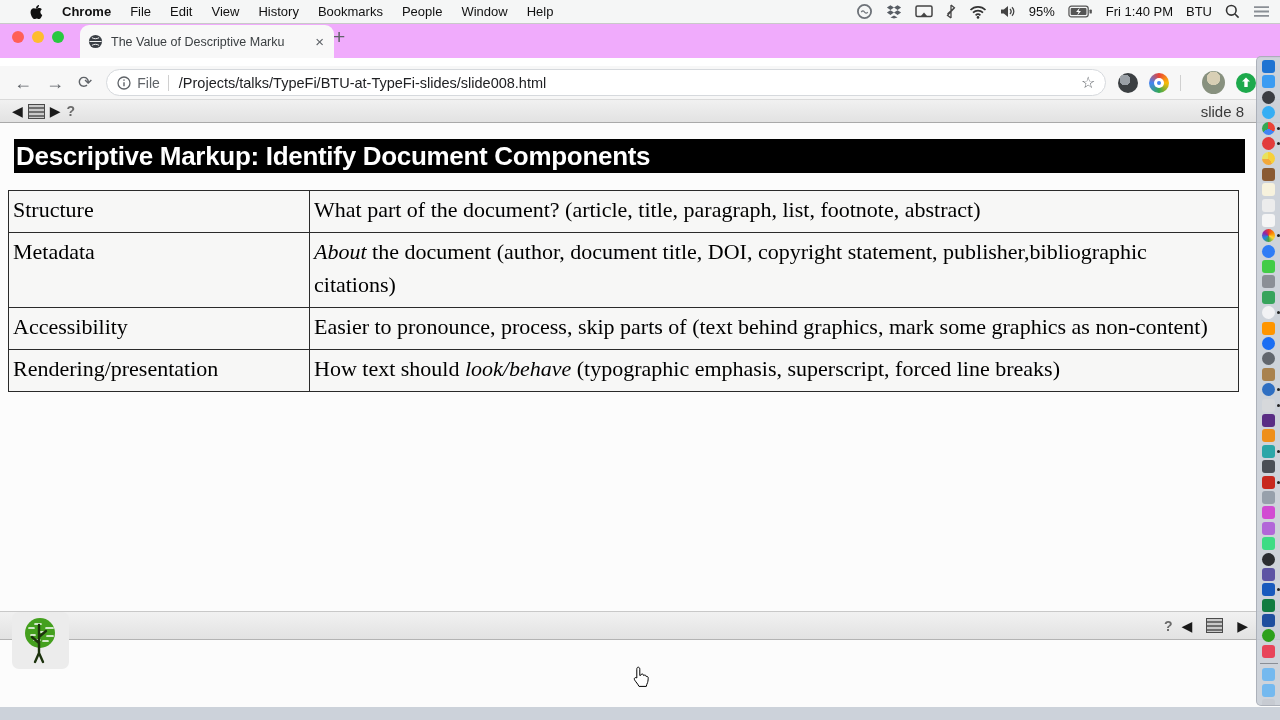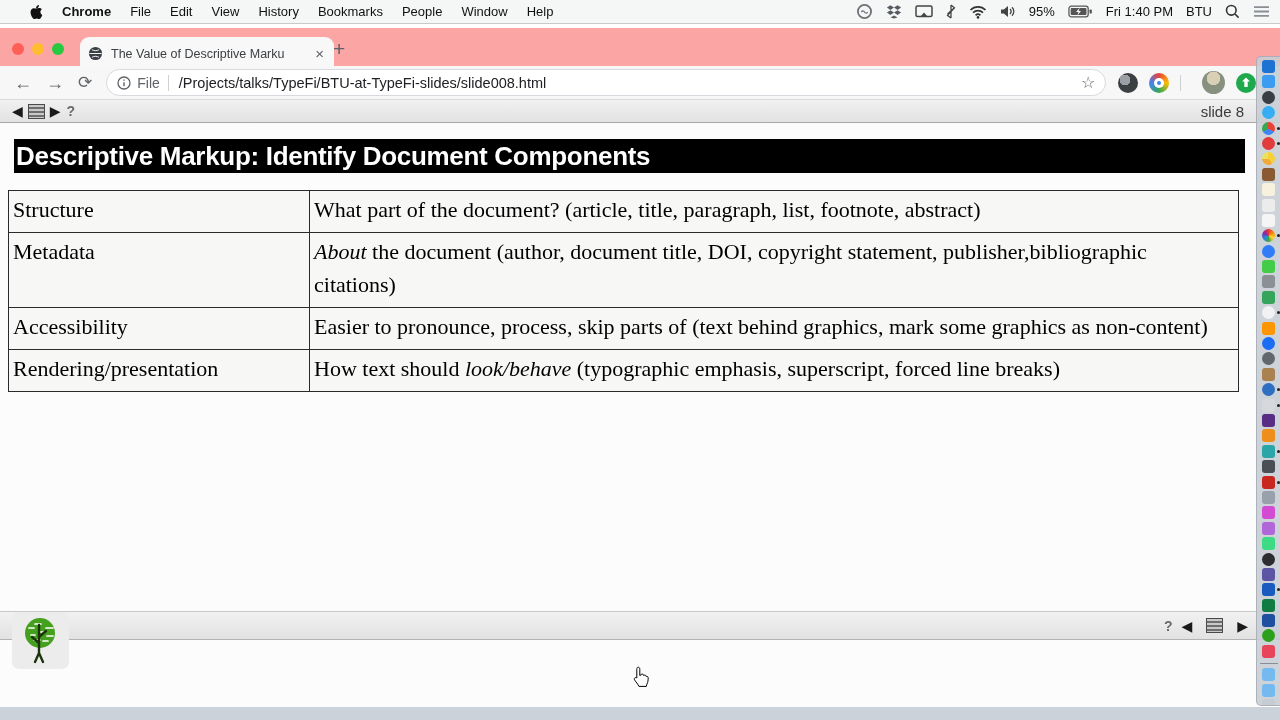--- a/index.html
+++ b/index.html
@@ -11,21 +11,21 @@
            border-bottom:1px solid #c9c9c9;display:flex;align-items:center;
            font-size:13px;color:#111;z-index:60;}
   #menu-left{display:flex;align-items:center;gap:19px;padding-left:30px;}
   .menu-item{cursor:default;}
   .menu-item.bold{font-weight:bold;}
   #menu-right{margin-left:auto;display:flex;align-items:center;gap:13px;padding-right:10px;}
   .sicon{display:inline-flex;align-items:center;}
   #menu-right .txt{font-size:13px;}
 
   
-  #tabstrip{position:absolute;top:28px;left:0;right:0;height:42px;background:#fca5a5;}
+  #tabstrip{position:absolute;top:16px;left:0;right:0;height:42px;background:#f0abfc;}
   #traffic{position:absolute;left:12px;top:15px;display:flex;gap:8px;}
   .light{width:12px;height:12px;border-radius:50%;}
   #tab{position:absolute;left:80px;bottom:0;width:238px;height:33px;background:#f8f8f8;
        border-radius:9px 9px 0 0;display:flex;align-items:center;padding:0 8px;}
   #tab-title-wrap{flex:1;overflow:hidden;white-space:nowrap;position:relative;margin-left:8px;
        font-size:12.5px;color:#3c4043;}
   #tab-title-wrap::after{content:"";position:absolute;right:0;top:0;bottom:0;width:28px;
        background:linear-gradient(to right,rgba(248,248,248,0),#f8f8f8);}
   #tab-close{font-size:15px;color:#5f6368;padding:0 2px;line-height:1;}
   #newtab{position:absolute;left:333px;top:9px;font-size:21px;color:#5f6368;font-weight:300;}

